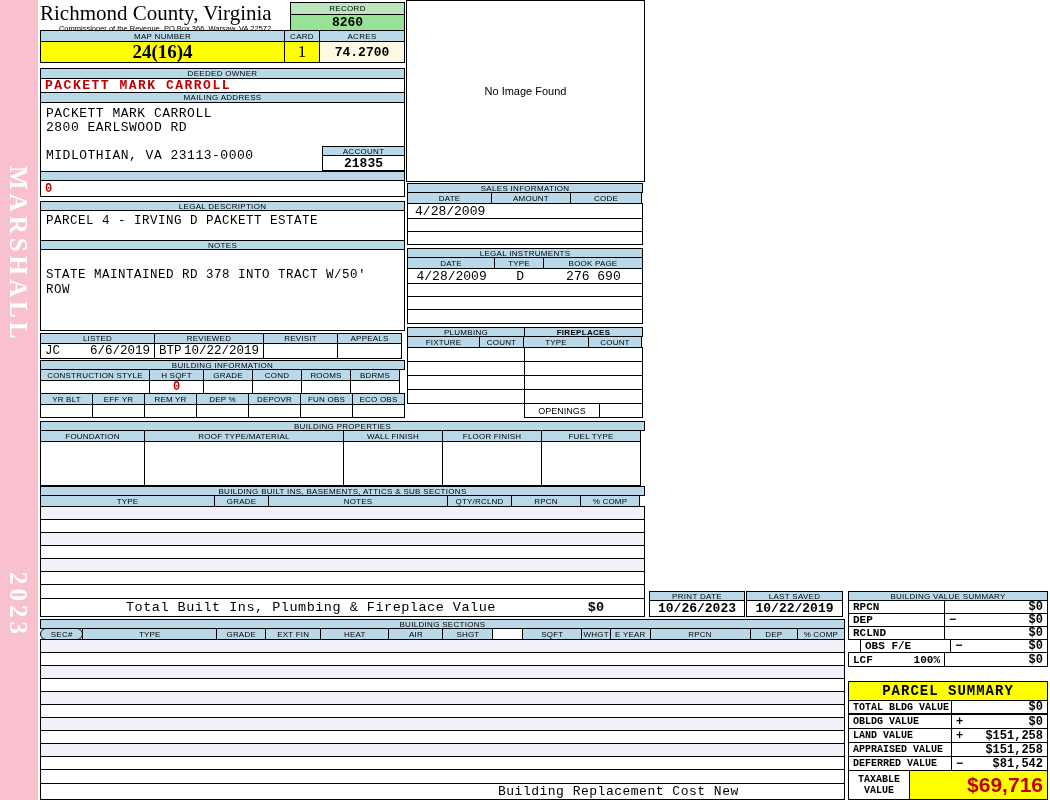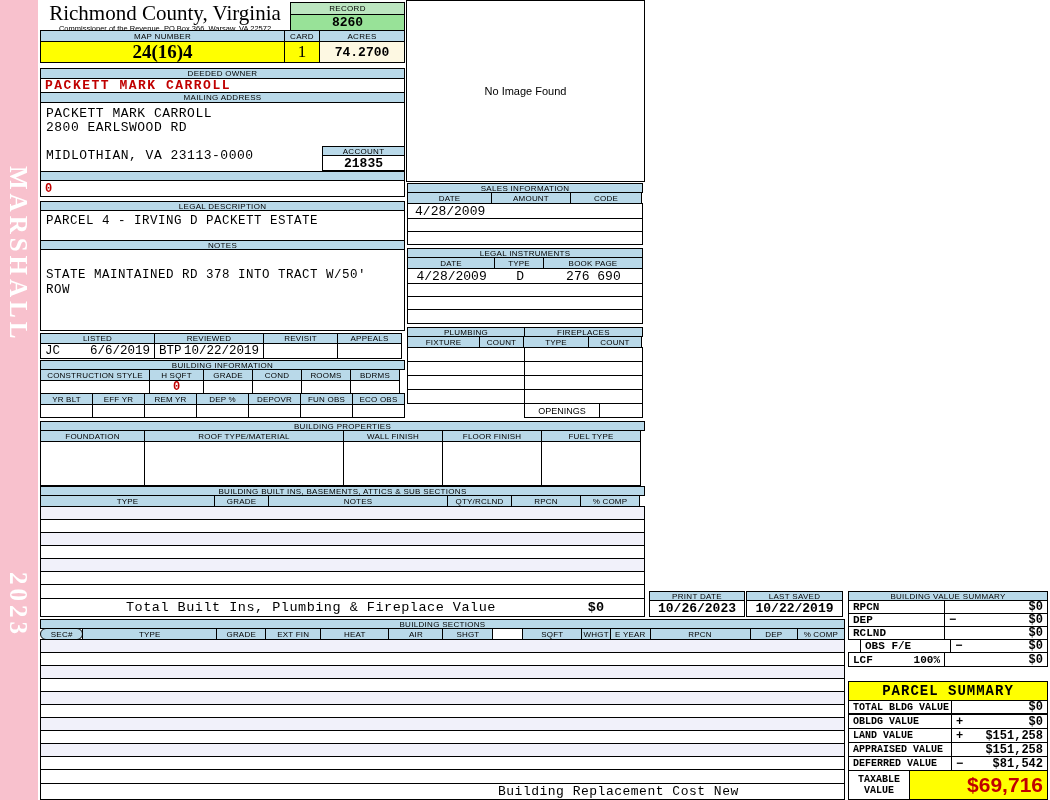--- a/index.html
+++ b/index.html
@@ -41,21 +41,21 @@
   .hrow > div { background:#b9d9e9; font-size:8px; letter-spacing:.2px; }
   .vrow > div { background:#fff; font-family:"Liberation Mono","DejaVu Sans Mono",monospace; font-size:12px; }
   .mono { font-family:"Liberation Mono","DejaVu Sans Mono",monospace; }
   .bold { font-weight:bold; }
   .red { color:#c00000; }
   .left { justify-content:flex-start !important; padding-left:4px; }
   .stripe { position:absolute; border:1px solid #000; }
   .sa { background:#f1f1fa; }
   .sb { background:#ffffff; }
   .seg { display:flex; align-items:center; justify-content:center; height:100%; }
-  .title { font-family:"Liberation Serif", serif; font-size:21px; text-align:center; line-height:22px; }
+  .title { font-family:"Liberation Serif", serif; font-size:21px; text-align:left; line-height:22px; }
   .commish { font-size:7.5px; text-align:center; }
   .flexsplit { display:flex; justify-content:space-between; width:100%; padding:0 4px; }
 </style>
 </head>
 <body>
 
 <div class="page"></div>
 
 <div class="vtext" style="left:4px; top:166px;">MARSHALL</div>
 <div class="vtext" style="left:4px; top:572px;">2023</div>
@@ -129,21 +129,21 @@
 <div class="box mono" style="left:407px; top:268px; width:236px; height:16px; display:flex; font-size:13px;">
   <div class="seg" style="width:88px;">4/28/2009</div>
   <div class="seg" style="width:50px;">D</div>
   <div class="seg" style="width:98px;">276 690</div>
 </div>
 <div class="box" style="left:407px; top:283px; width:236px; height:14px;"></div>
 <div class="box" style="left:407px; top:296px; width:236px; height:14px;"></div>
 <div class="box" style="left:407px; top:309px; width:236px; height:15px;"></div>
 
 <div class="bar" style="left:407px; top:327px; width:118px; height:10px;">PLUMBING</div>
-<div class="bar" style="left:524px; top:327px; width:119px; height:10px;">FIREPLACES</div>
+<div class="bar" style="left:524px; top:327px; width:119px; height:10px;font-weight:bold;">FIREPLACES</div>
 <div class="cells hrow" style="left:407px; top:336px; width:236px; height:12px;">
   <div style="width:73px;">FIXTURE</div>
   <div style="width:45px;">COUNT</div>
   <div style="width:66px;">TYPE</div>
   <div style="width:54px;">COUNT</div>
 </div>
 <div class="cells vrow" style="left:407px; top:347px; width:236px; height:15px;">
   <div style="width:118px;"></div>
     <div style="width:119px;"></div>
 </div>

